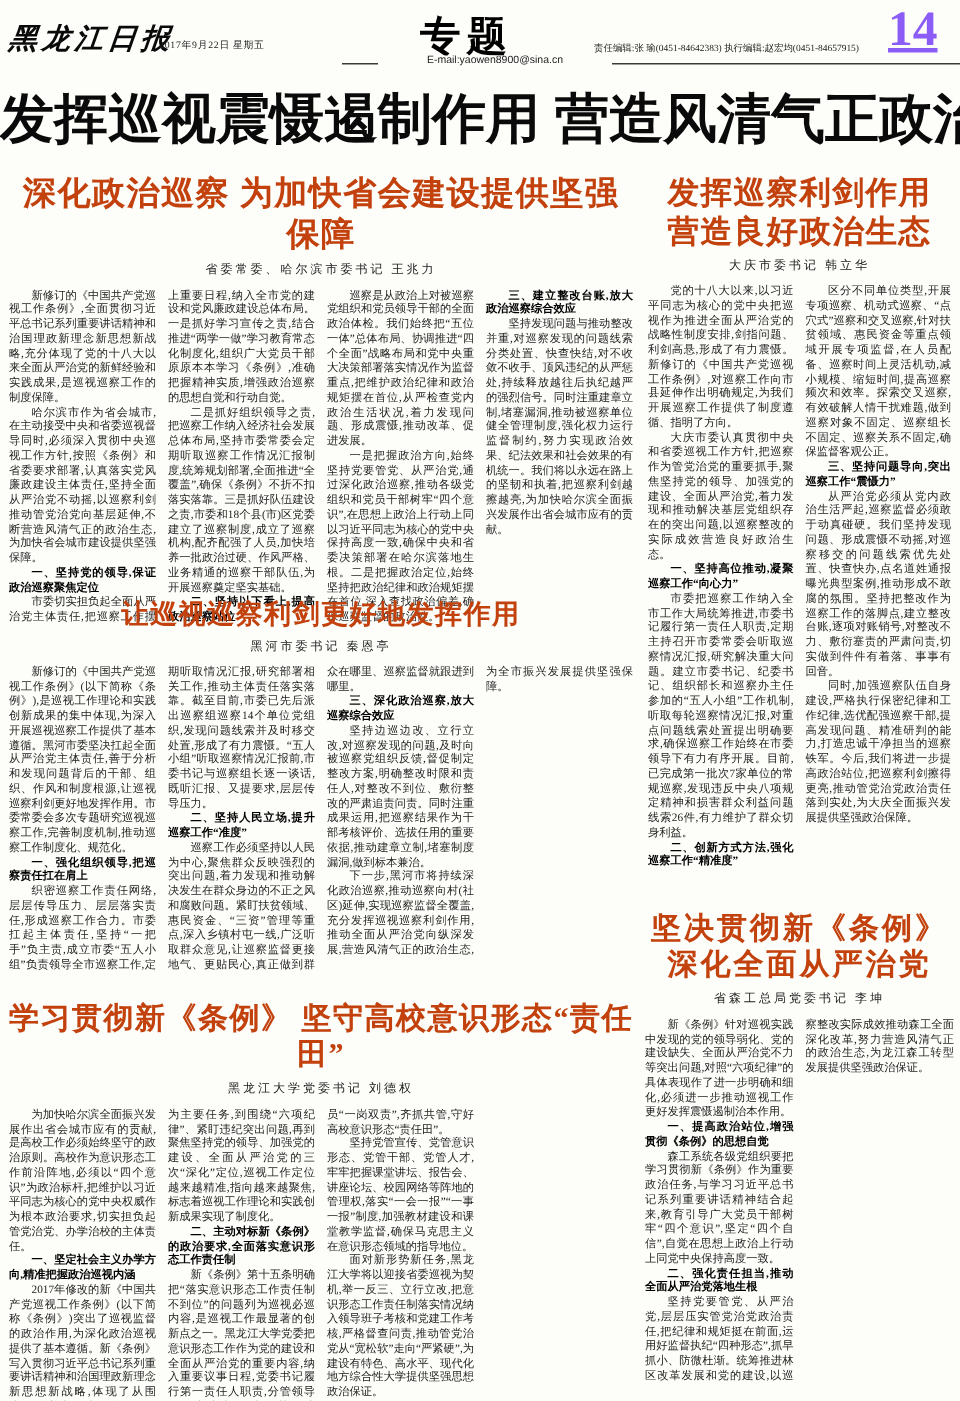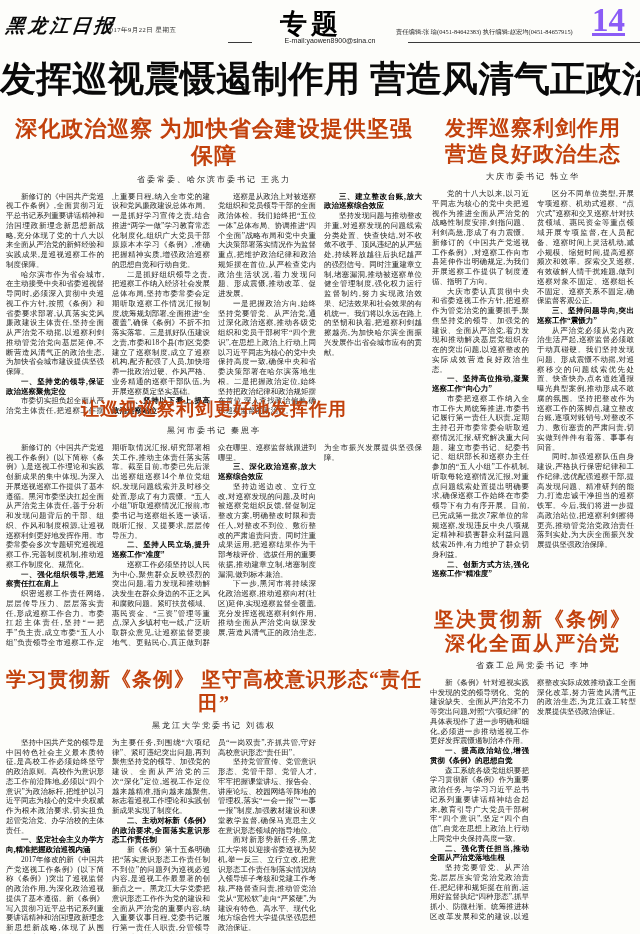--- a/index.html
+++ b/index.html
@@ -138,21 +138,21 @@
         <p>森工系统各级党组织要把学习贯彻新《条例》作为重要政治任务,与学习习近平总书记系列重要讲话精神结合起来,教育引导广大党员干部树牢“四个意识”,坚定“四个自信”,自觉在思想上政治上行动上同党中央保持高度一致。</p>
         <p class="subhead">二、强化责任担当,推动全面从严治党落地生根</p>
         <p>坚持党要管党、从严治党,层层压实管党治党政治责任,把纪律和规矩挺在前面,运用好监督执纪“四种形态”,抓早抓小、防微杜渐。统筹推进林区改革发展和党的建设,以巡察整改实际成效推动森工全面深化改革,努力营造风清气正的政治生态,为龙江森工转型发展提供坚强政治保证。</p>
       </div>
   </div>
 
   <div class="article" id="article-4">
     <div class="art-title">学习贯彻新《条例》 坚守高校意识形态“责任田”</div>
     <div class="art-byline">黑龙江大学党委书记 刘德权</div>
     <div class="art-body">
-        <p>坚持中国共产党的领导是中国特色社会主义最本质特征,是高校工作必须始终坚守的政治原则。高校作为意识形态工作前沿阵地,必须以“四个意识”为政治标杆,把维护以习近平同志为核心的党中央权威作为根本政治要求,切实担负起管党治党、办学治校的主体责任。</p>
+        <p>为加快哈尔滨全面振兴发展作出省会城市应有的贡献,是高校工作必须始终坚守的政治原则。高校作为意识形态工作前沿阵地,必须以“四个意识”为政治标杆,把维护以习近平同志为核心的党中央权威作为根本政治要求,切实担负起管党治党、办学治校的主体责任。</p>
         <p class="subhead">一、坚定社会主义办学方向,精准把握政治巡视内涵</p>
         <p>2017年修改的新《中国共产党巡视工作条例》(以下简称《条例》)突出了巡视监督的政治作用,为深化政治巡视提供了基本遵循。新《条例》写入贯彻习近平总书记系列重要讲话精神和治国理政新理念新思想新战略,体现了从围绕“四个着力”、紧扣问题导向为主要任务,到围绕“六项纪律”、紧盯违纪突出问题,再到聚焦坚持党的领导、加强党的建设、全面从严治党的三次“深化”定位,巡视工作定位越来越精准,指向越来越聚焦,标志着巡视工作理论和实践创新成果实现了制度化。</p>
         <p class="subhead">二、主动对标新《条例》的政治要求,全面落实意识形态工作责任制</p>
         <p>新《条例》第十五条明确把“落实意识形态工作责任制不到位”的问题列为巡视必巡内容,是巡视工作最显著的创新点之一。黑龙江大学党委把意识形态工作作为党的建设和全面从严治党的重要内容,纳入重要议事日程,党委书记履行第一责任人职责,分管领导履行直接责任,班子其他成员“一岗双责”,齐抓共管,守好高校意识形态“责任田”。</p>
         <p>坚持党管宣传、党管意识形态、党管干部、党管人才,牢牢把握课堂讲坛、报告会、讲座论坛、校园网络等阵地的管理权,落实“一会一报”“一事一报”制度,加强教材建设和课堂教学监督,确保马克思主义在意识形态领域的指导地位。</p>
         <p>面对新形势新任务,黑龙江大学将以迎接省委巡视为契机,举一反三、立行立改,把意识形态工作责任制落实情况纳入领导班子考核和党建工作考核,严格督查问责,推动管党治党从“宽松软”走向“严紧硬”,为建设有特色、高水平、现代化地方综合性大学提供坚强思想政治保证。</p>
       </div>
   </div>
 
 </div>

